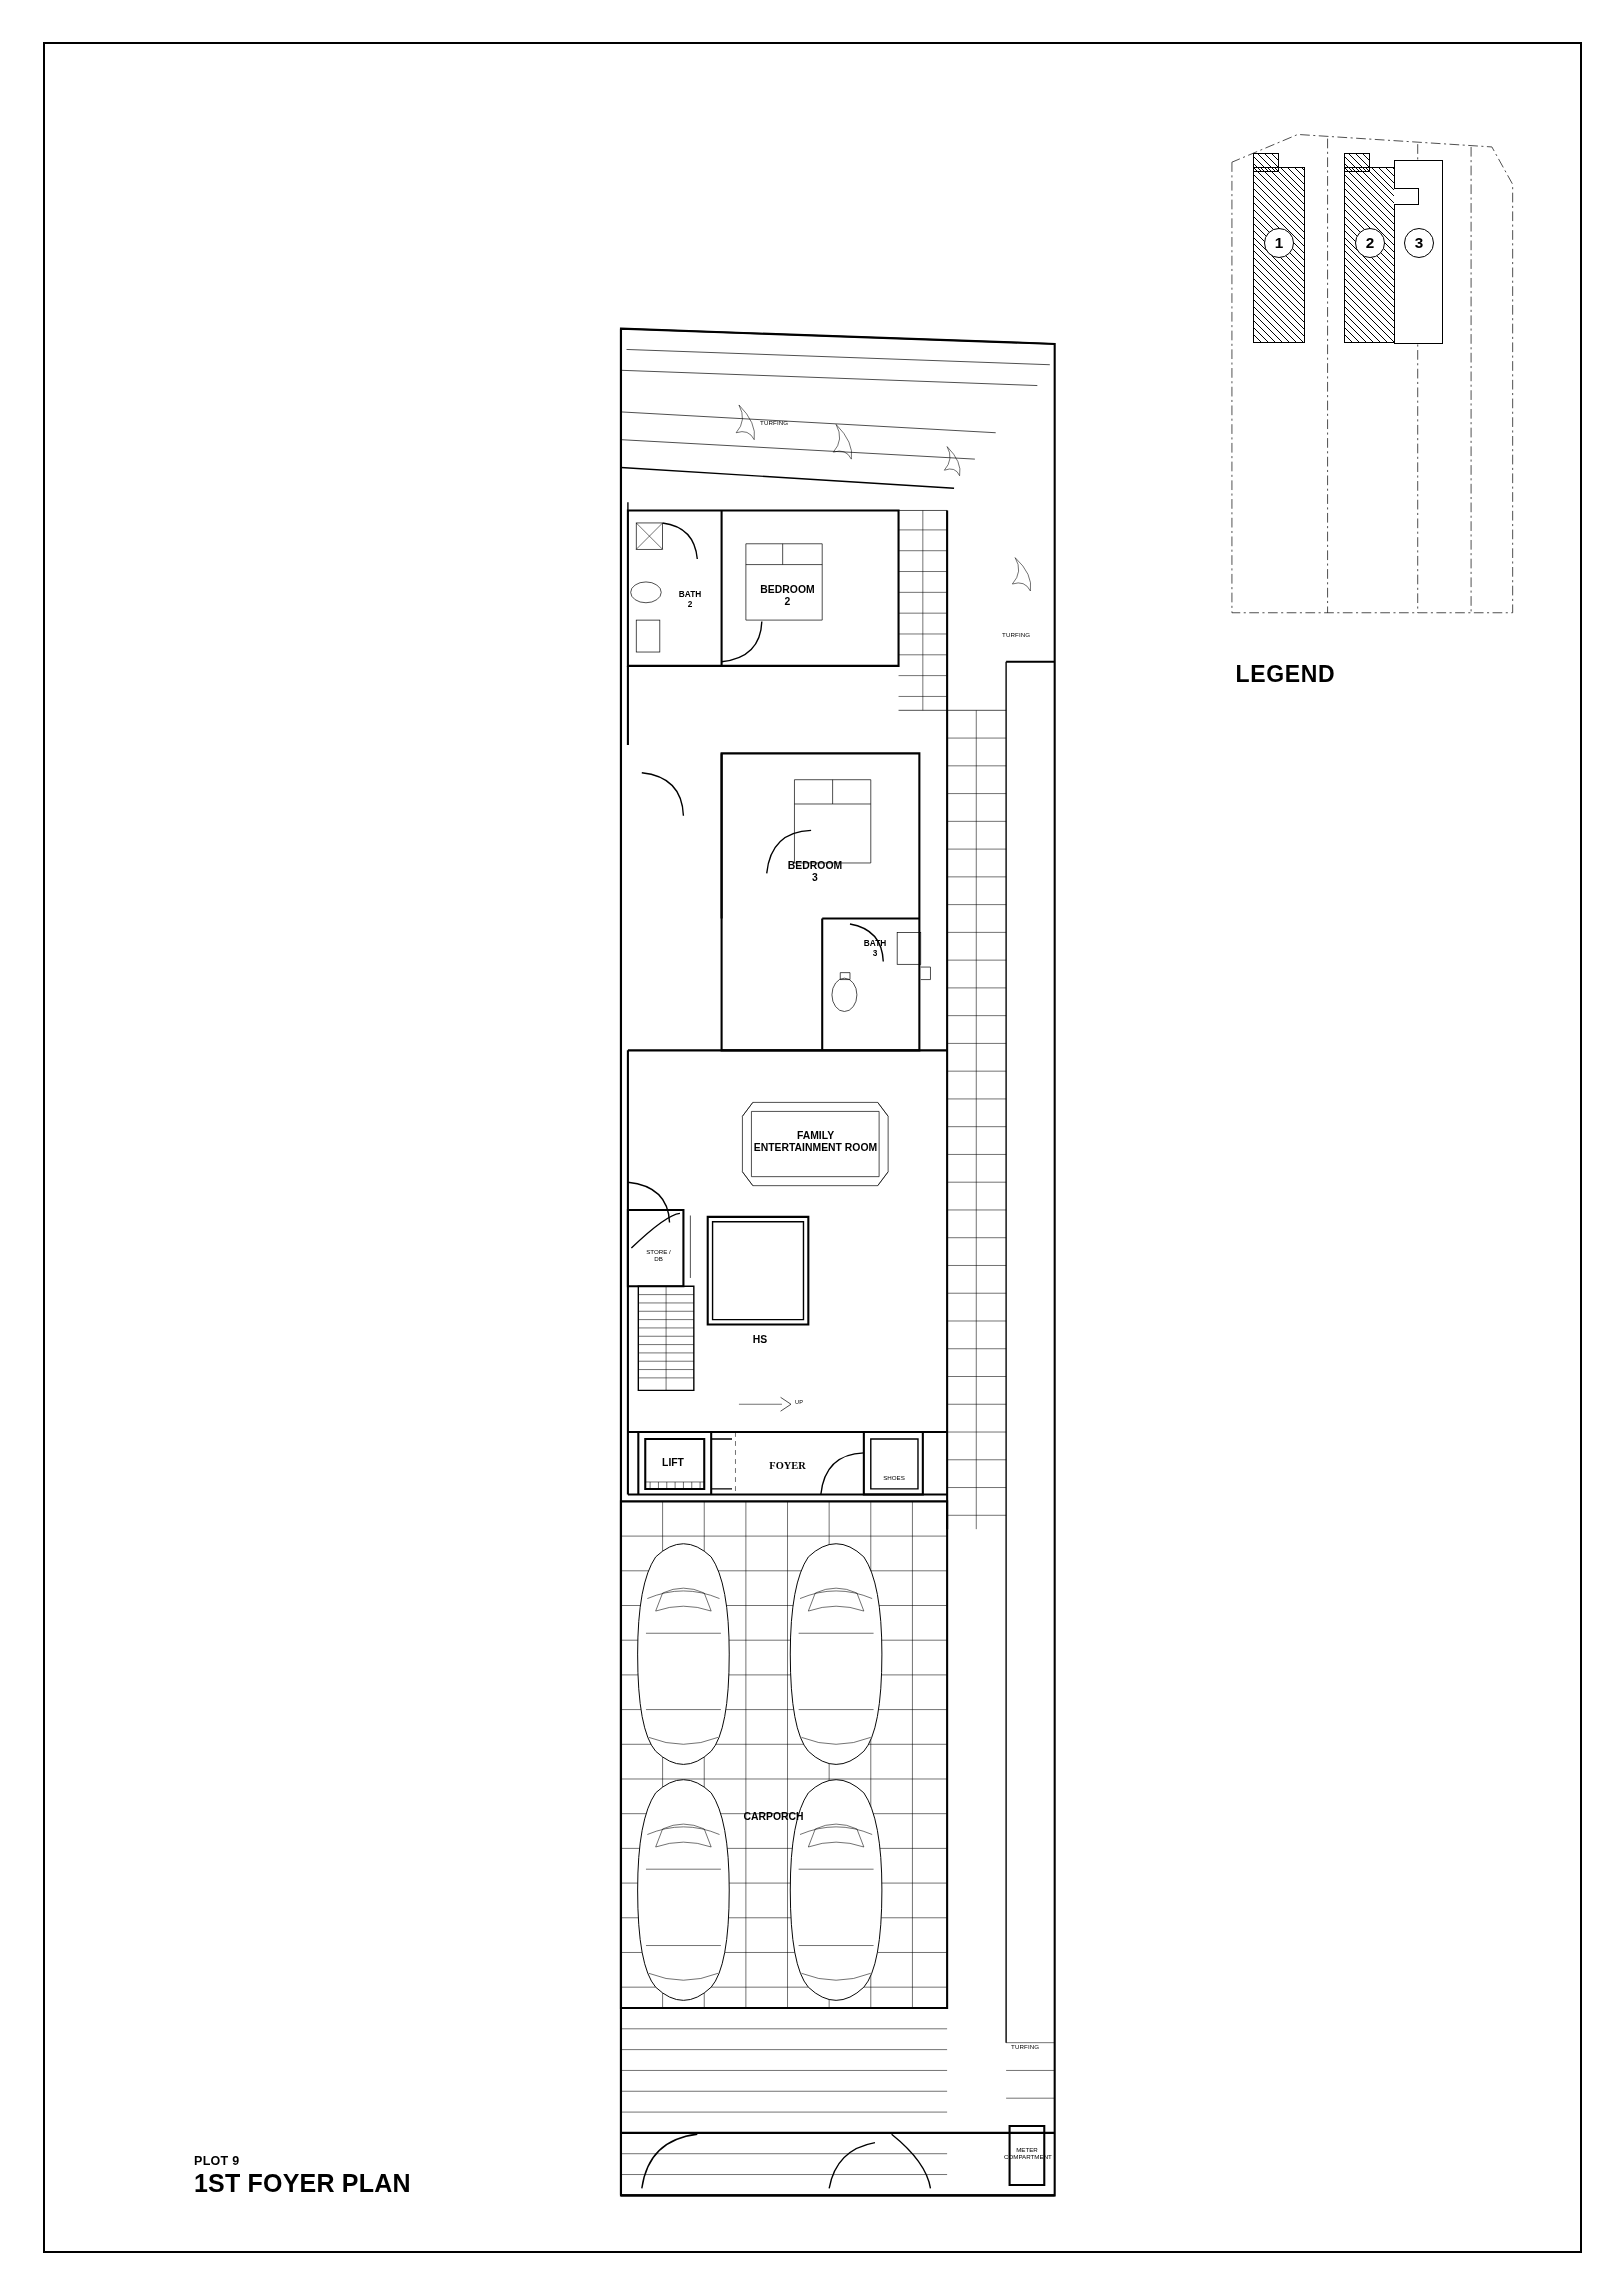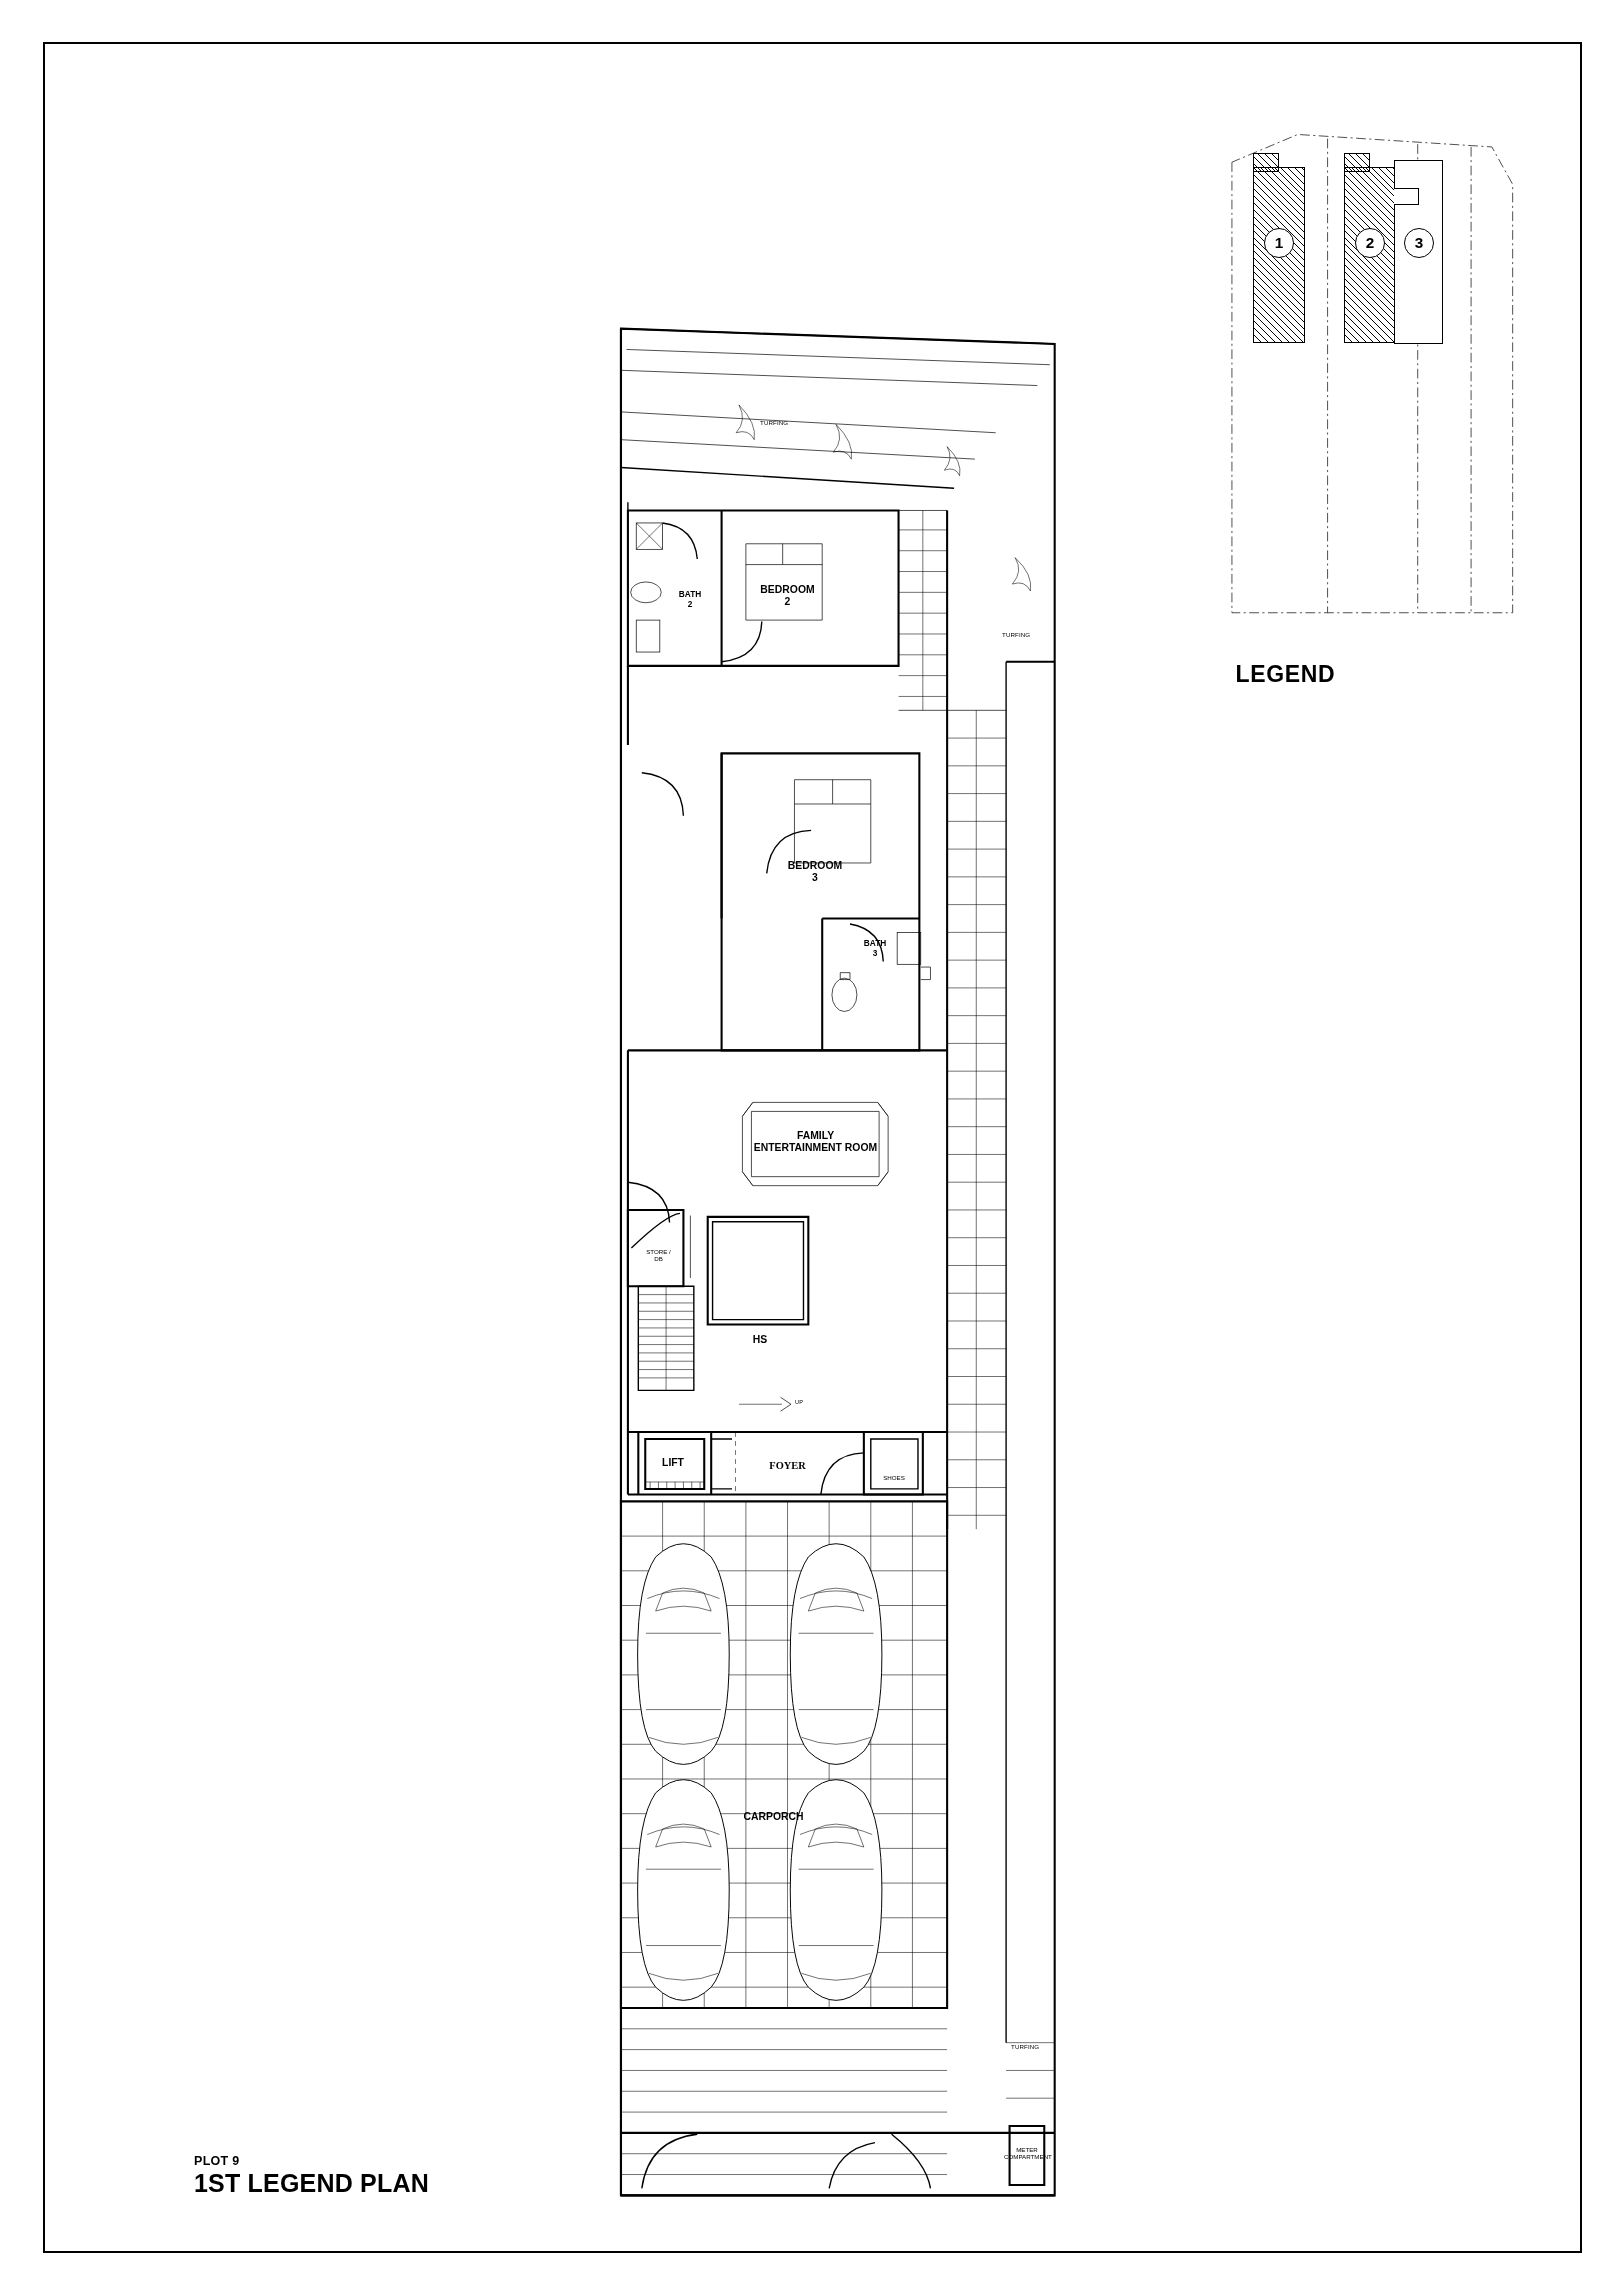--- a/index.html
+++ b/index.html
@@ -39,21 +39,21 @@
   .room.xs{font-size:6.2px;font-weight:normal;}
 </style>
 </head>
 <body>
 
 <div id="page">
   <div id="sheet">
 
     <div id="title-block">
       <div id="plot-label">PLOT 9</div>
-      <div id="plan-title">1ST LEGEND PLAN</div>
+      <div id="plan-title">1ST FOYER PLAN</div>
     </div>
 
     <div id="legend">
       <svg width="305" height="528" viewBox="0 0 440 760">
 
         <path class="tn" style="stroke-dasharray:14 5 3 5;" d="M 10 60 L 10 710 L 415 710 L 415 92 L 385 38 L 105 20 Z"></path>
 
         <path class="tn" style="stroke-dasharray:14 5 3 5;" d="M 148 26 L 148 710"></path>
         <path class="tn" style="stroke-dasharray:14 5 3 5;" d="M 278 34 L 278 710"></path>
         <path class="tn" style="stroke-dasharray:14 5 3 5;" d="M 355 38 L 355 710"></path>

